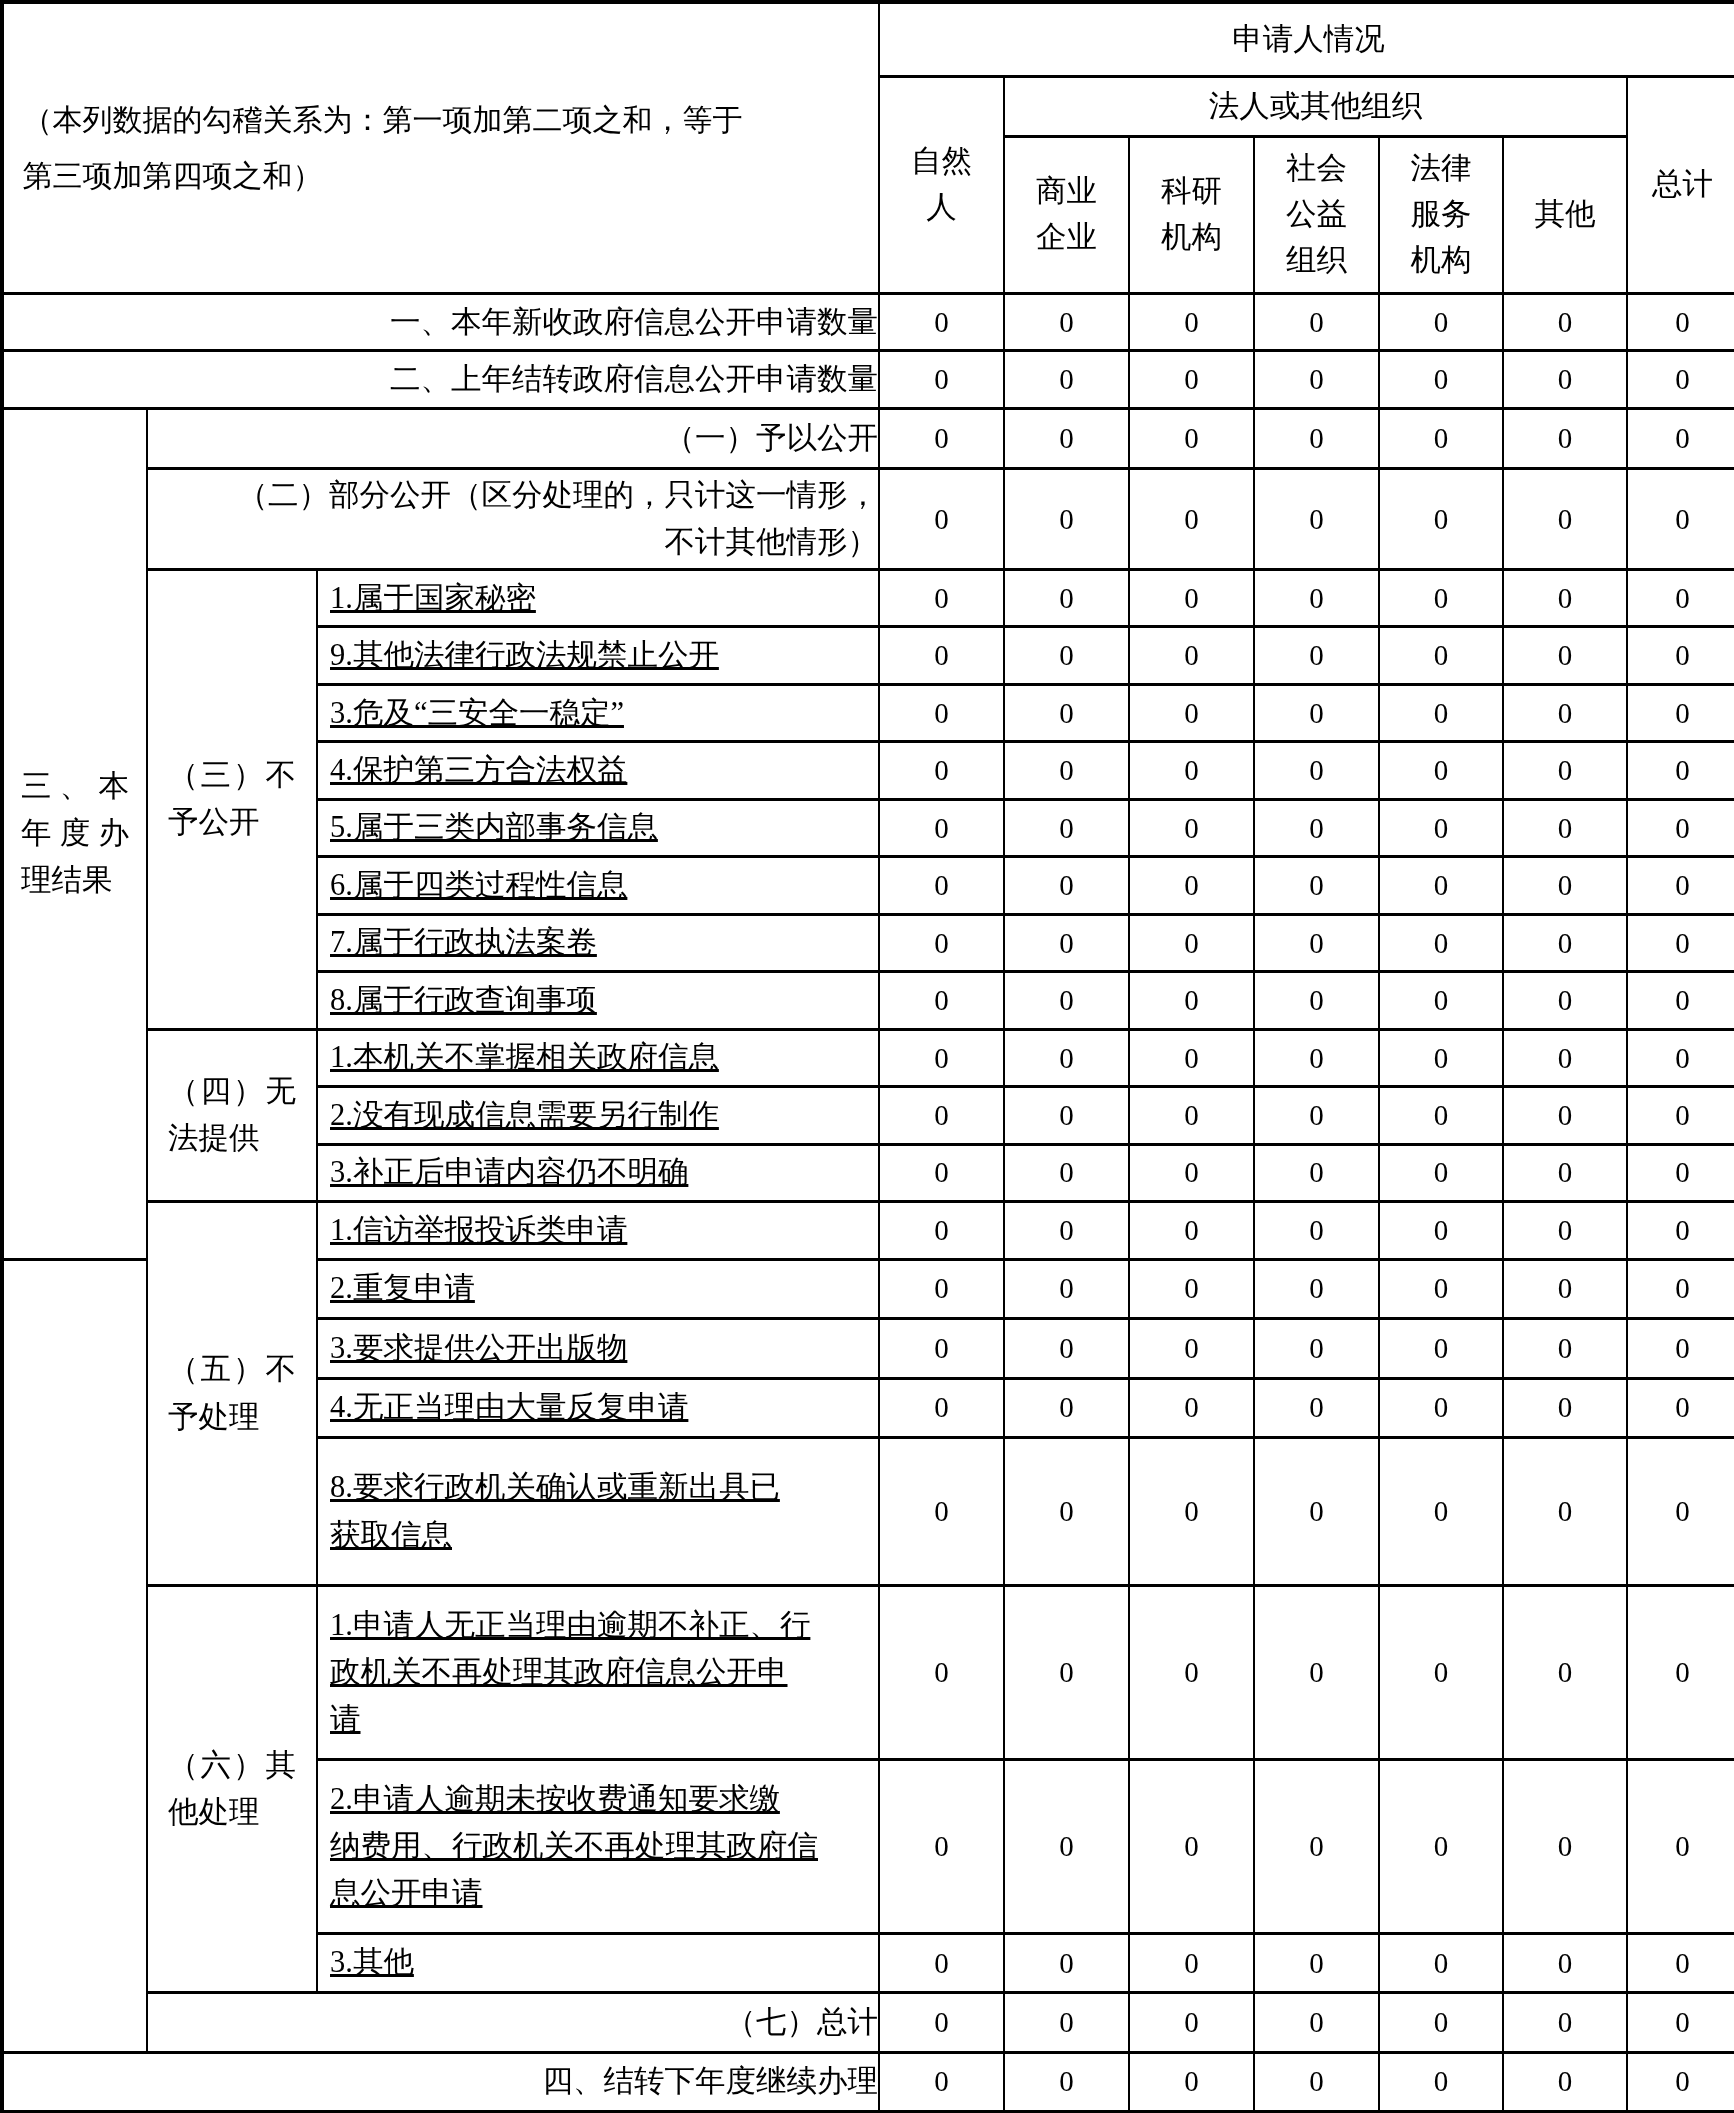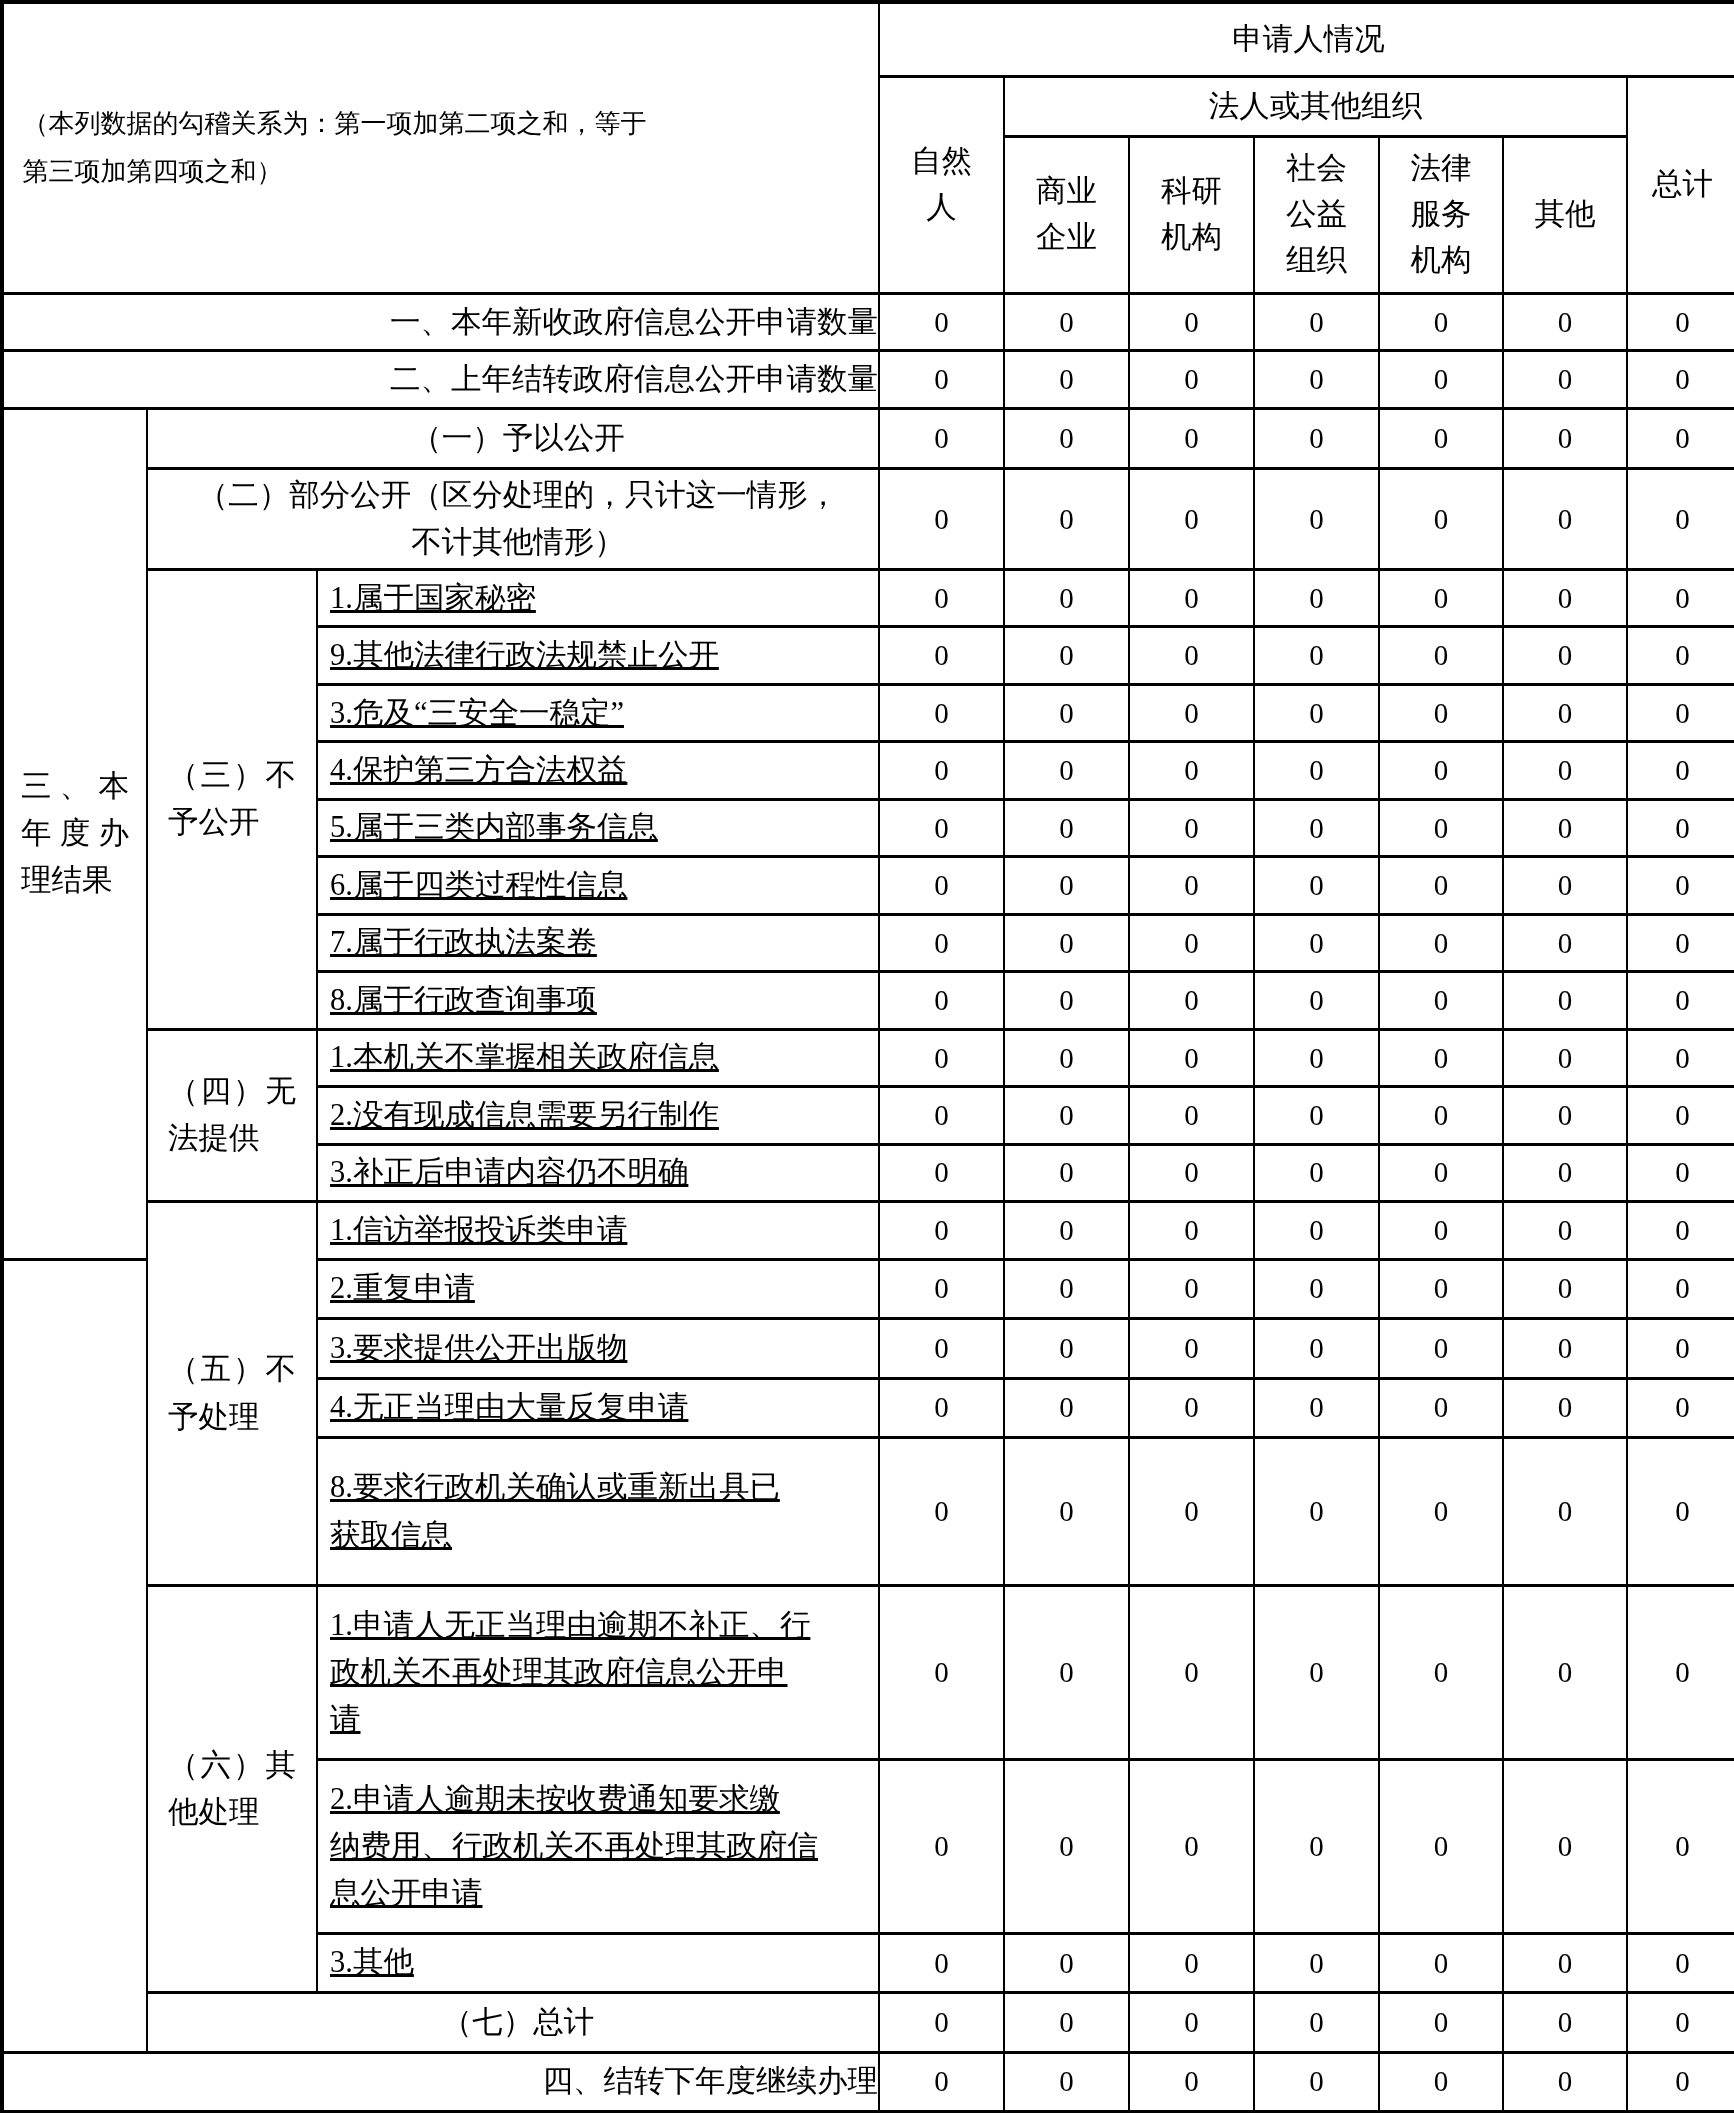--- a/index.html
+++ b/index.html
@@ -16,23 +16,23 @@
     border:2.5px solid #000;
     border-top-width:3.4px;
     border-bottom-width:3.4px;
     font-size:30.5px;
     vertical-align:middle;
     padding:0;
     line-height:1.55;
     overflow:hidden;
   }
   .hcell{text-align:center;white-space:pre-line;line-height:1.5;}
-  .note{text-align:left;padding:0 15.3px 0 18.6px;white-space:pre-line;line-height:1.85;font-size:26px;}
+  .note{text-align:left;padding:0 15.3px 0 18.6px;white-space:pre-line;line-height:1.85;font-size:30px;}
   .full{text-align:right;padding-left:13.6px;}
-  .span2{text-align:center;padding-left:10.2px;white-space:pre-line;}
+  .span2{text-align:right;padding-left:10.2px;white-space:pre-line;}
   .secA{text-align:justify;padding:0 17px;}
   .grp{text-align:justify;padding:0 20px;}
   .item{text-align:left;padding-left:12px;white-space:pre-line;text-decoration:underline;}
   .v{text-align:center;font-size:29px;}
 </style>
 </head>
 <body>
 
 <div class="page">
 <table>

